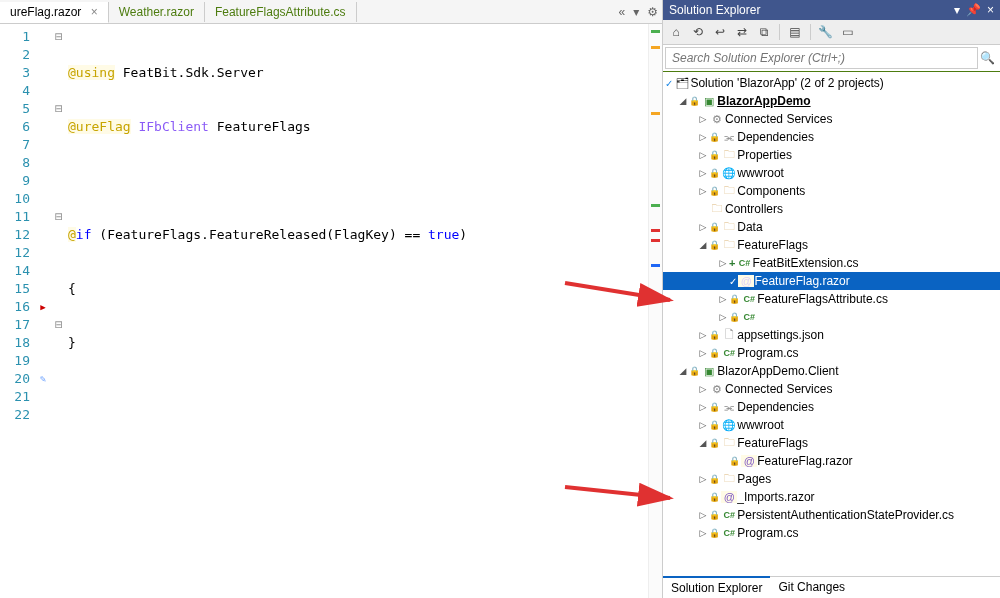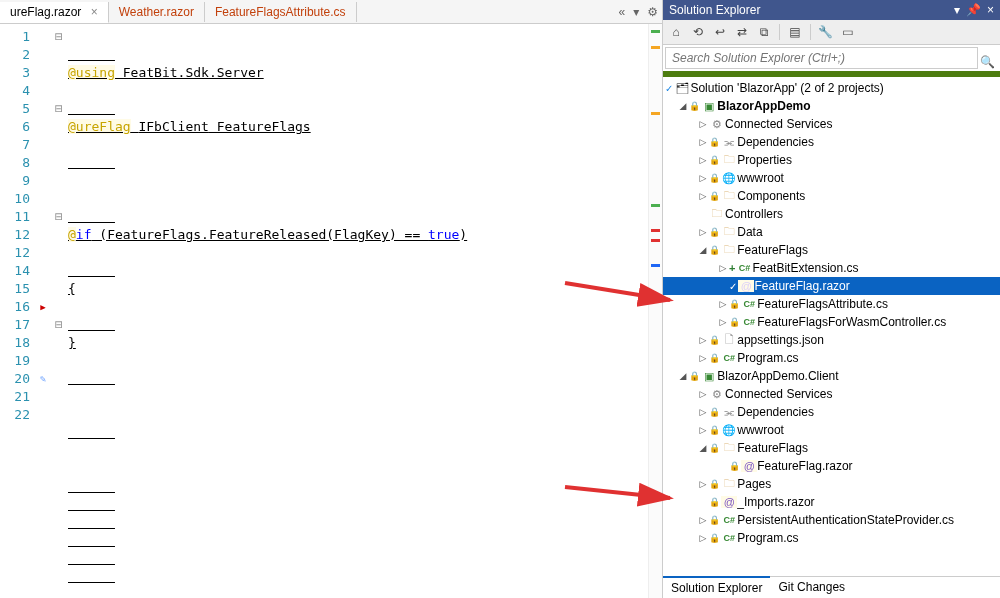--- a/index.html
+++ b/index.html
@@ -26,21 +26,21 @@
       background: #f5f5f5;
       border-bottom: 1px solid #ccc;
       display: flex;
       align-items: center;
       font-size: 12px;
     }
     .tab {
       padding: 3px 10px;
       border-right: 1px solid #ccc;
       cursor: pointer;
-      color: #c2410c;
+      color: #4d7c0f;
     }
     .tab.active {
       background: #fff;
       color: #000;
       border-bottom: 1px solid #fff;
       margin-bottom: -1px;
     }
     .tab .close { margin-left: 6px; color: #888; }
     .tabbar-right {
       margin-left: auto;
@@ -73,25 +73,24 @@
       padding-top: 4px;
       color: #999;
       user-select: none;
     }
     .fold-col div { height: 18px; text-align: center; cursor: pointer; }
     .code-col {
       flex: 1;
       padding-top: 4px;
       white-space: pre;
       color: #000;
-      text-decoration: underline;
     }
     .code-col .line { height: 18px; }
     .kw { color: #0000ff; }
-    .type { color: #000000; }
+    .type { color: #8b5cf6; }
     .razor { color: #c7a400; background: #fffbe6; }
     .line-marker {
       width: 14px;
       padding-top: 4px;
       user-select: none;
     }
     .line-marker div { height: 18px; }
     .marker-arrow { color: #c00; font-size: 9px; line-height: 18px; text-align: center; }
     .marker-edit { color: #6aa0ff; font-size: 10px; line-height: 18px; text-align: center; }
 
@@ -141,24 +140,24 @@
       border-bottom: 1px solid #ccc;
       padding: 3px 4px;
       display: flex;
       gap: 4px;
       align-items: center;
     }
     .tb-btn { width: 18px; height: 18px; display: flex; align-items:center; justify-content:center; color:#444; cursor:pointer; }
     .tb-sep { width:1px; height:16px; background:#ccc; margin:0 2px; }
 
     .solexp-search {
-      border-bottom: 6px solid #4d7c0f;
+      border-bottom: 1px solid #4d7c0f;
       padding: 2px;
       display: flex;
-      align-items:flex-end;
+      align-items:center;
     }
     .solexp-search input {
       flex:1;
       border:1px solid #ccc;
       padding: 3px 6px;
       font-size: 12px;
       font-style: italic;
       color: #888;
     }
     .solexp-search .mag { width: 20px; text-align:center; color:#666; }
@@ -186,21 +185,21 @@
     .node .icon.razor { color:#7e57c2; }
     .node.selected .icon.razor { color:#dcd0f8; }
     .node .icon.globe { color:#1e88e5; }
     .node .icon.proj { color:#368832; }
     .node .icon.dep { color:#888; }
     .node .icon.json { color:#888; }
     .node .lock { color:#888; font-size:9px; margin-right:1px;}
     .node .check { color:#1e88e5; font-size:10px; margin-right:1px;}
     .node.selected .check { color:#fff; }
     .node .plus { color:#2e7d32; font-size:11px; margin-right:1px; font-weight:bold;}
-    .node .bold { font-weight:bold; }
+    .node .bold { font-weight:bold;text-decoration:underline; }
 
     .bottom-tabs {
       border-top: 1px solid #ccc;
       display:flex;
       font-size:12px;
     }
     .bottom-tabs .btab {
       padding: 3px 8px;
       cursor:pointer;
     }
@@ -462,21 +461,20 @@
     <div class="node" style="padding-left:54px">
         <span class="twist">▷</span>
         <span class="lock">🔒</span>
         <span class="icon cs">C#</span>
         <span>FeatureFlagsAttribute.cs</span>
       </div>
     <div class="node" style="padding-left:54px">
         <span class="twist">▷</span>
         <span class="lock">🔒</span>
         <span class="icon cs">C#</span>
-        <span>FeatureFlagsForWasmController.cs</span>
       </div>
     <div class="node" style="padding-left:34px">
         <span class="twist">▷</span>
         <span class="lock">🔒</span>
         <span class="icon json">🗋</span>
         <span>appsettings.json</span>
       </div>
     <div class="node" style="padding-left:34px">
         <span class="twist">▷</span>
         <span class="lock">🔒</span>

